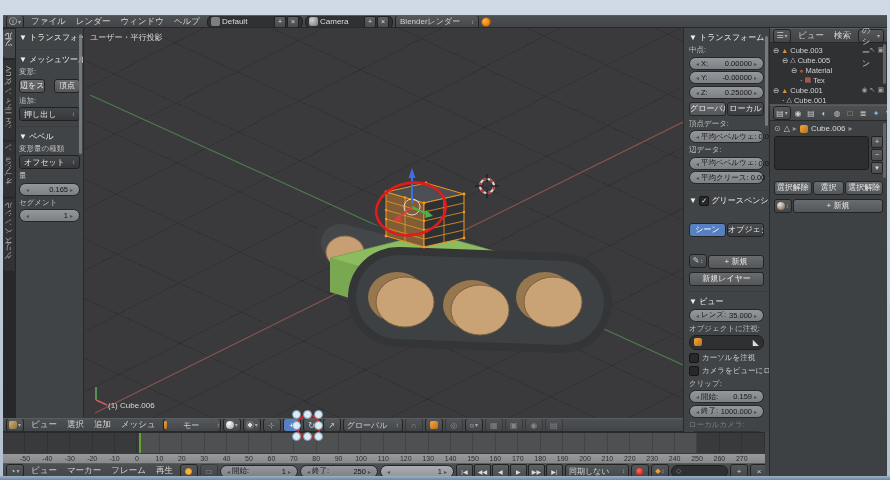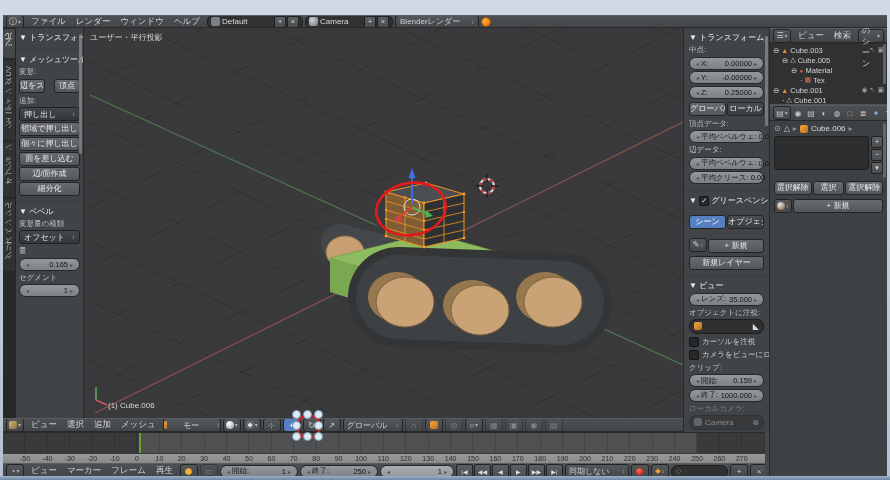--- a/index.html
+++ b/index.html
@@ -126,27 +126,20 @@
         <div class="plabel">変形:</div>
         <div style="display:flex;gap:9px">
           <div class="tbtn" style="flex:1">辺をス</div>
           <div class="tbtn" style="flex:1">頂点</div>
         </div>
         <div class="plabel">追加:</div>
         <div class="ddark">
           <span>押し出し</span>
             <span class="dd-arrow">↕</span>
         </div>
-        <div>
-            <div class="tbtn">領域で押し出し</div>
-            <div class="tbtn">個々に押し出し</div>
-            <div class="tbtn">面を差し込む</div>
-            <div class="tbtn">辺/面作成</div>
-            <div class="tbtn">細分化</div>
-          </div>
       </div>
       <div class="panelblock" style="border-bottom:none">
         <div class="ptitle">▼ <span>ベベル</span></div>
         <div class="plabel">変形量の種類</div>
         <div class="ddark">
           <span>オフセット</span>
             <span class="dd-arrow">↕</span>
         </div>
         <div id="bevel-fields">
             <div class="plabel">量</div>
@@ -358,21 +351,21 @@
               <span class="lab">平均クリース:</span>
               <span class="val">0.00</span>
               <span class="side">▸</span>
             </div>
           </div>
       </div>
       <div class="panelblock">
         <div class="ptitle">▼ <span class="cb" style="display:inline-flex;margin:0">
               <span class="box">✓</span>
             </span> <span>グリースペンシルレイ</span></div>
-        <div style="display:flex;gap:1px;margin:8px 0">
+        <div style="display:flex;gap:1px;margin:16px 0">
           <div class="tbtn" style="flex:1;background:#5680c2;color:#fff">シーン</div>
           <div class="tbtn" style="flex:1;background:linear-gradient(#4a4d50,#3b3e41)">オブジェクト</div>
         </div>
         <div style="display:flex;gap:1px;margin:2px 0">
           <span class="hicon">✎<span class="dd-arrow">↕</span></span>
           <div class="tbtn" style="flex:1">+ <span>新規</span></div>
         </div>
         <div class="tbtn">新規レイヤー</div>
       </div>
       <div class="panelblock">

